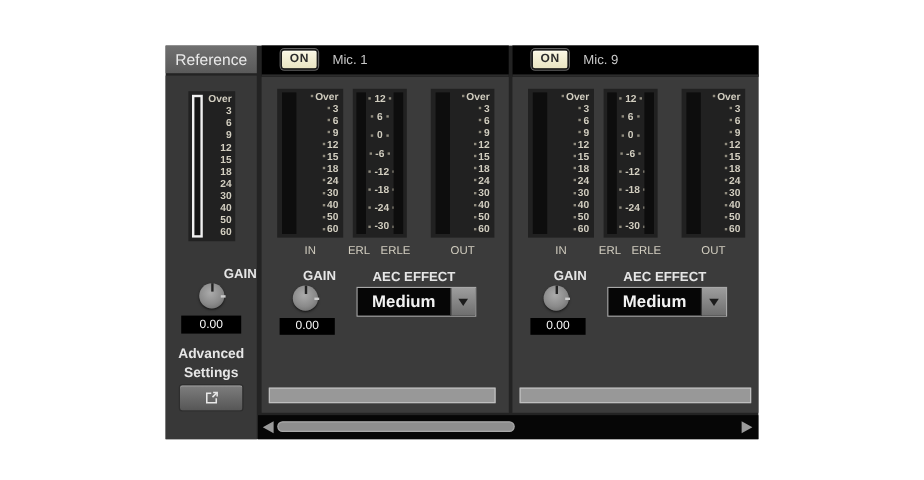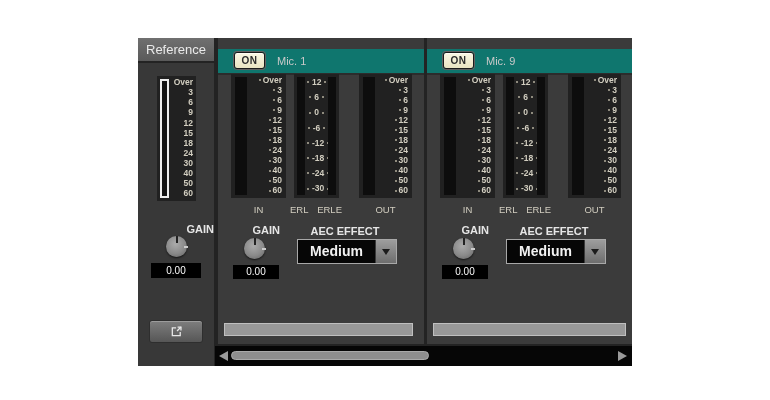--- a/index.html
+++ b/index.html
@@ -43,21 +43,21 @@
                font-size:11.5px; font-weight:bold; text-align:center; line-height:1.35; }
   .adv-btn { position:absolute; left:11px; top:257px; width:54px; height:23px;
              background:linear-gradient(#7e7e7e,#565656); border:1px solid #2e2e2e; border-radius:3px;
              box-shadow:inset 0 1px 0 #9c9c9c; display:flex; align-items:center; justify-content:center;
              cursor:pointer; box-sizing:border-box; }
 
   
   .mic { position:absolute; top:0; height:306px; background:#3b3b3b; }
   .mic1 { left:80px; width:206px; }
   .mic2 { left:289px; width:205px; }
-  .mic-header { position:absolute; left:0; top:11px; right:0; height:24px; background:#0f766e;
+  .mic-header { position:absolute; left:0; top:0; right:0; height:24px; background:#000000;
                 border-bottom:2px solid #2c2c2c; }
   .on-btn { position:absolute; left:16px; top:3px; width:31px; height:17px;
             background:linear-gradient(#faf7e4,#e9e4c2); border:1px solid #1a1a1a; border-radius:3px;
             box-shadow:0 0 0 1px #616161, inset 0 1px 0 #fffef5; color:#2b2b2b; font-size:10px;
             font-weight:bold; text-align:center; line-height:16px; letter-spacing:.5px; cursor:pointer;
             box-sizing:border-box; }
   .mic-name { position:absolute; left:59px; top:0; height:30px; line-height:24px; font-size:11px; color:#c9c9c9; }
 
   .mblock { position:absolute; top:36px; height:124px; background:#212121; }
   .in-block  { left:13px;  width:55px; }
@@ -125,20 +125,21 @@
             <div class="srow">24</div>
             <div class="srow">30</div>
             <div class="srow">40</div>
             <div class="srow">50</div>
             <div class="srow">60</div>
           </div>
       </div>
       <div class="gain-label">GAIN</div>
       <div class="knob"></div>
       <div class="valbox">0.00</div>
+      <div class="adv-label">Advanced Settings</div>
       <div class="adv-btn">
         <span style="display:flex">
           <svg width="13" height="13" viewBox="0 0 14 14">
             <path d="M6.5 3 H2.5 V11.5 H11 V7.5" fill="none" stroke="#e8e8e8" stroke-width="1.4"></path>
             <path d="M8.2 2.2 H11.8 V5.8" fill="none" stroke="#e8e8e8" stroke-width="1.4"></path>
             <path d="M11.8 2.2 L7.6 6.4" fill="none" stroke="#e8e8e8" stroke-width="1.4"></path>
           </svg>
         </span>
       </div>
     </div>

